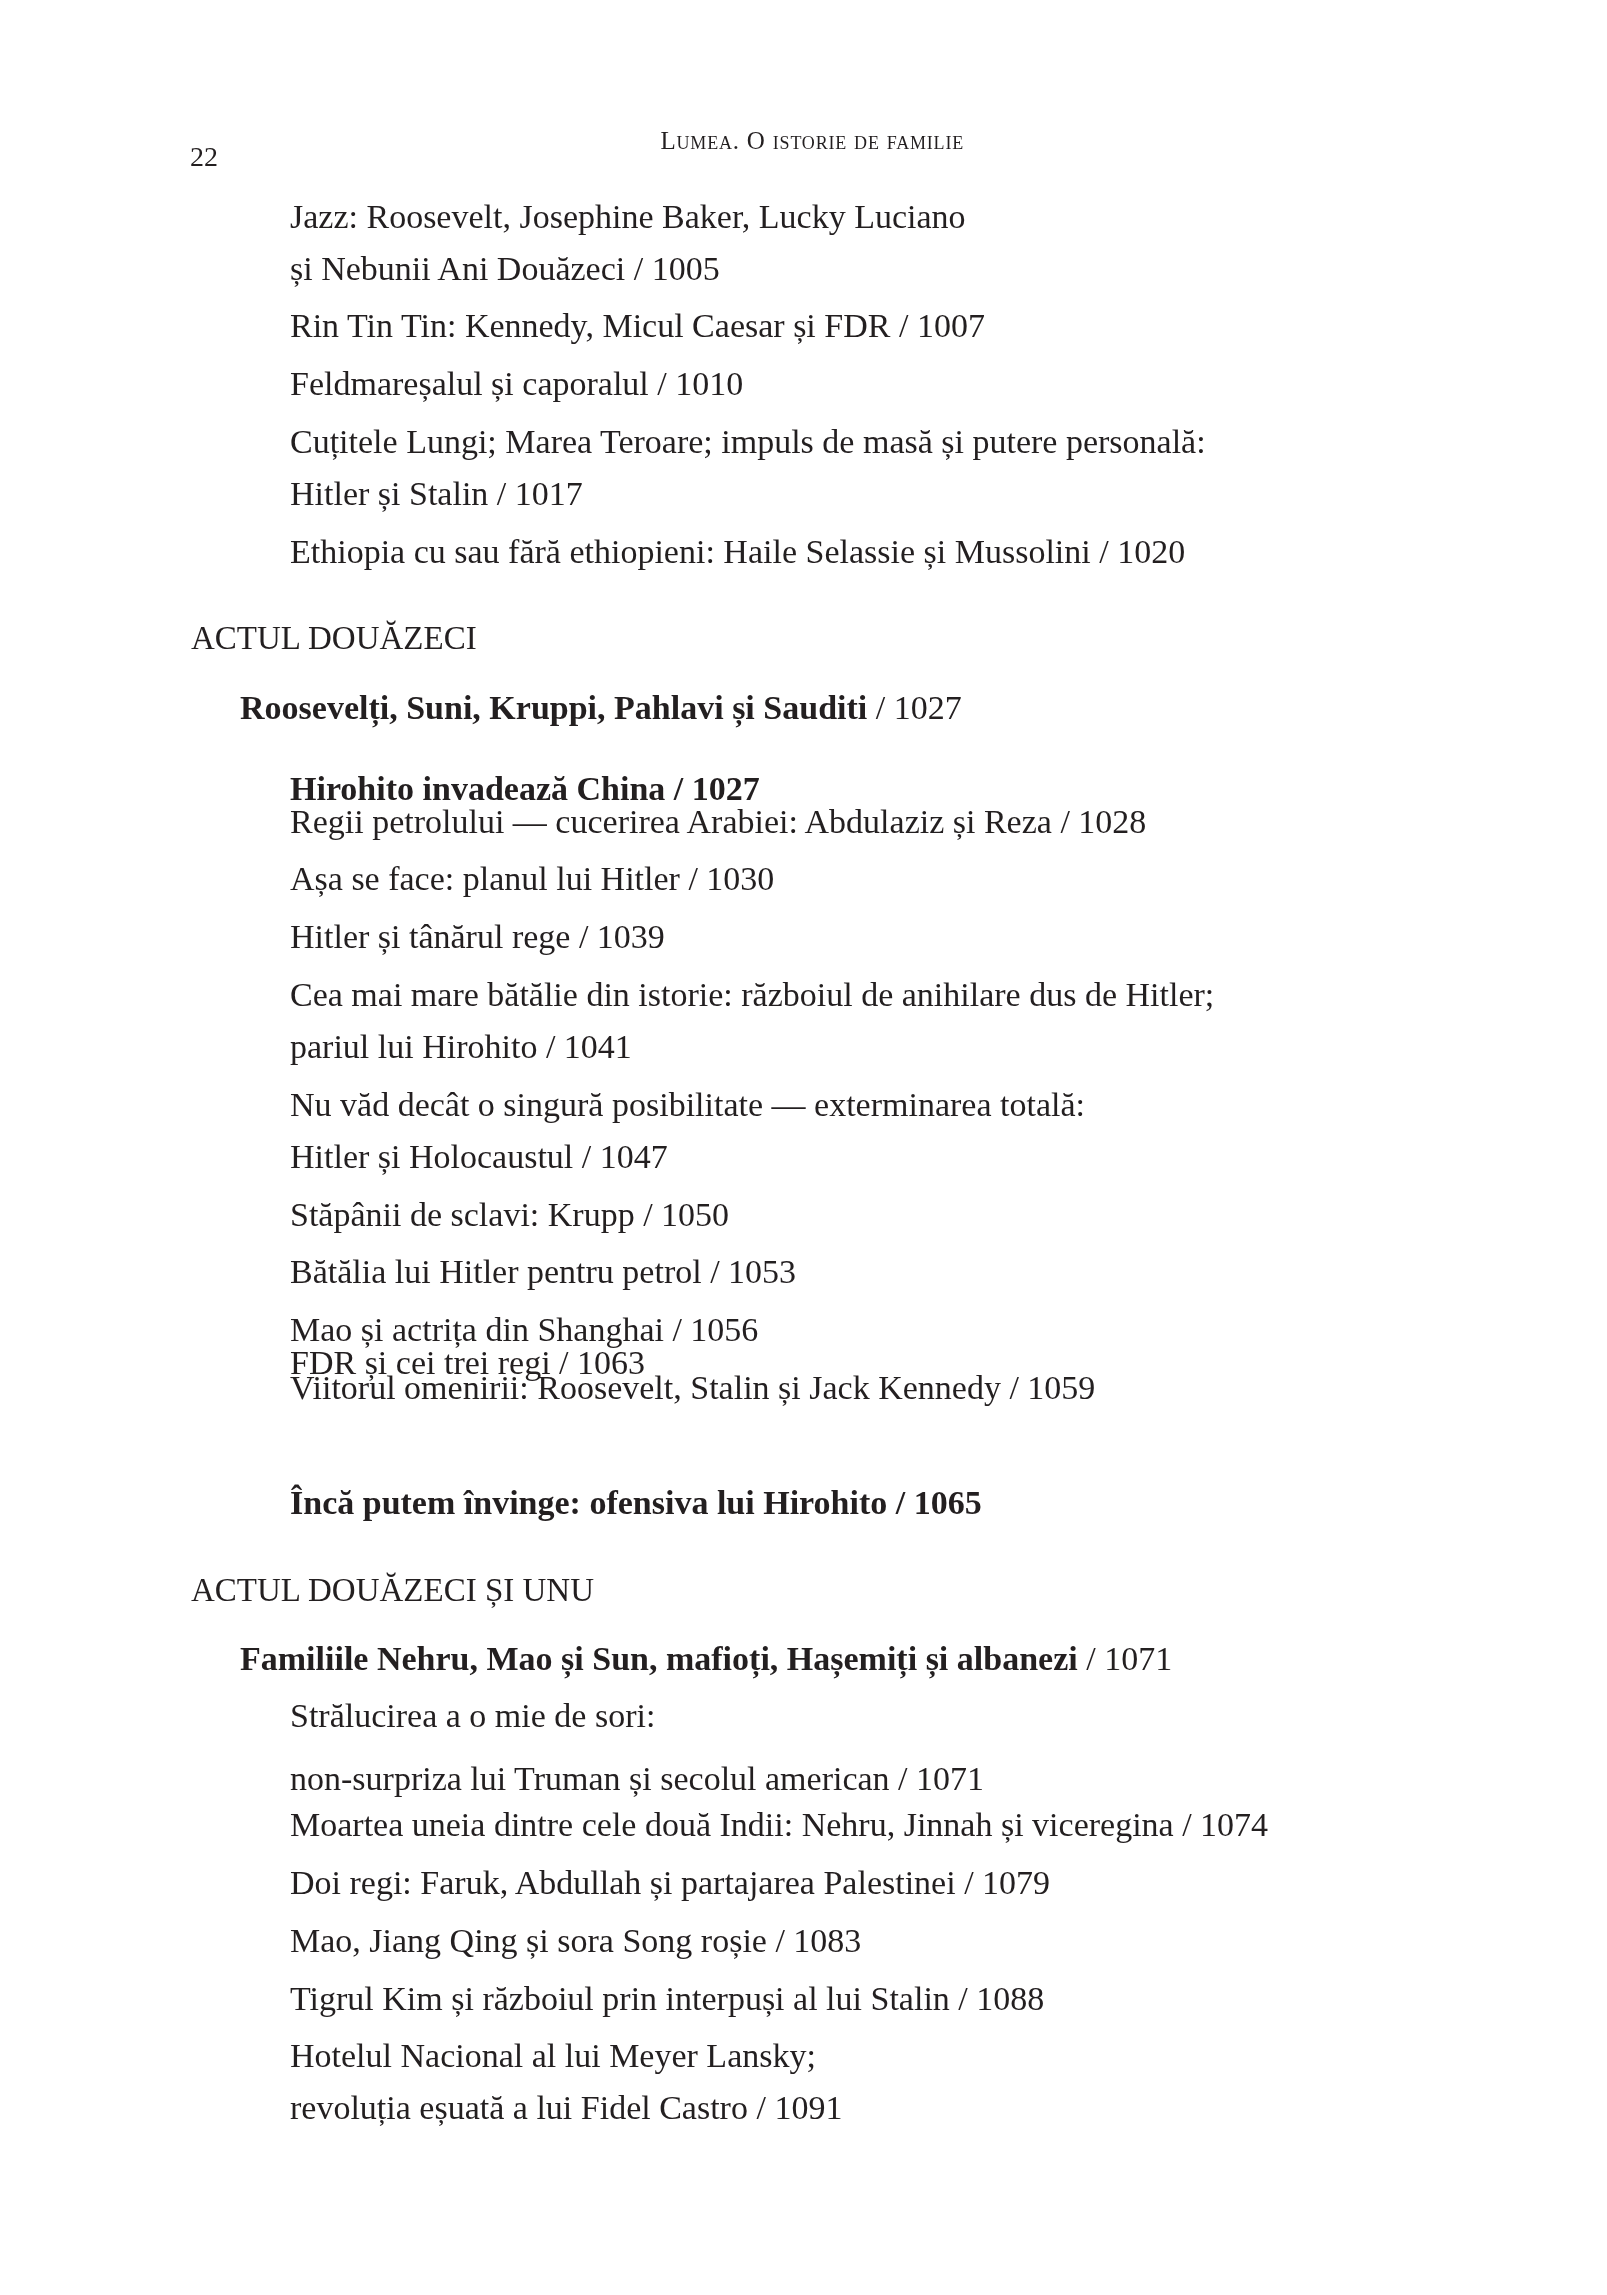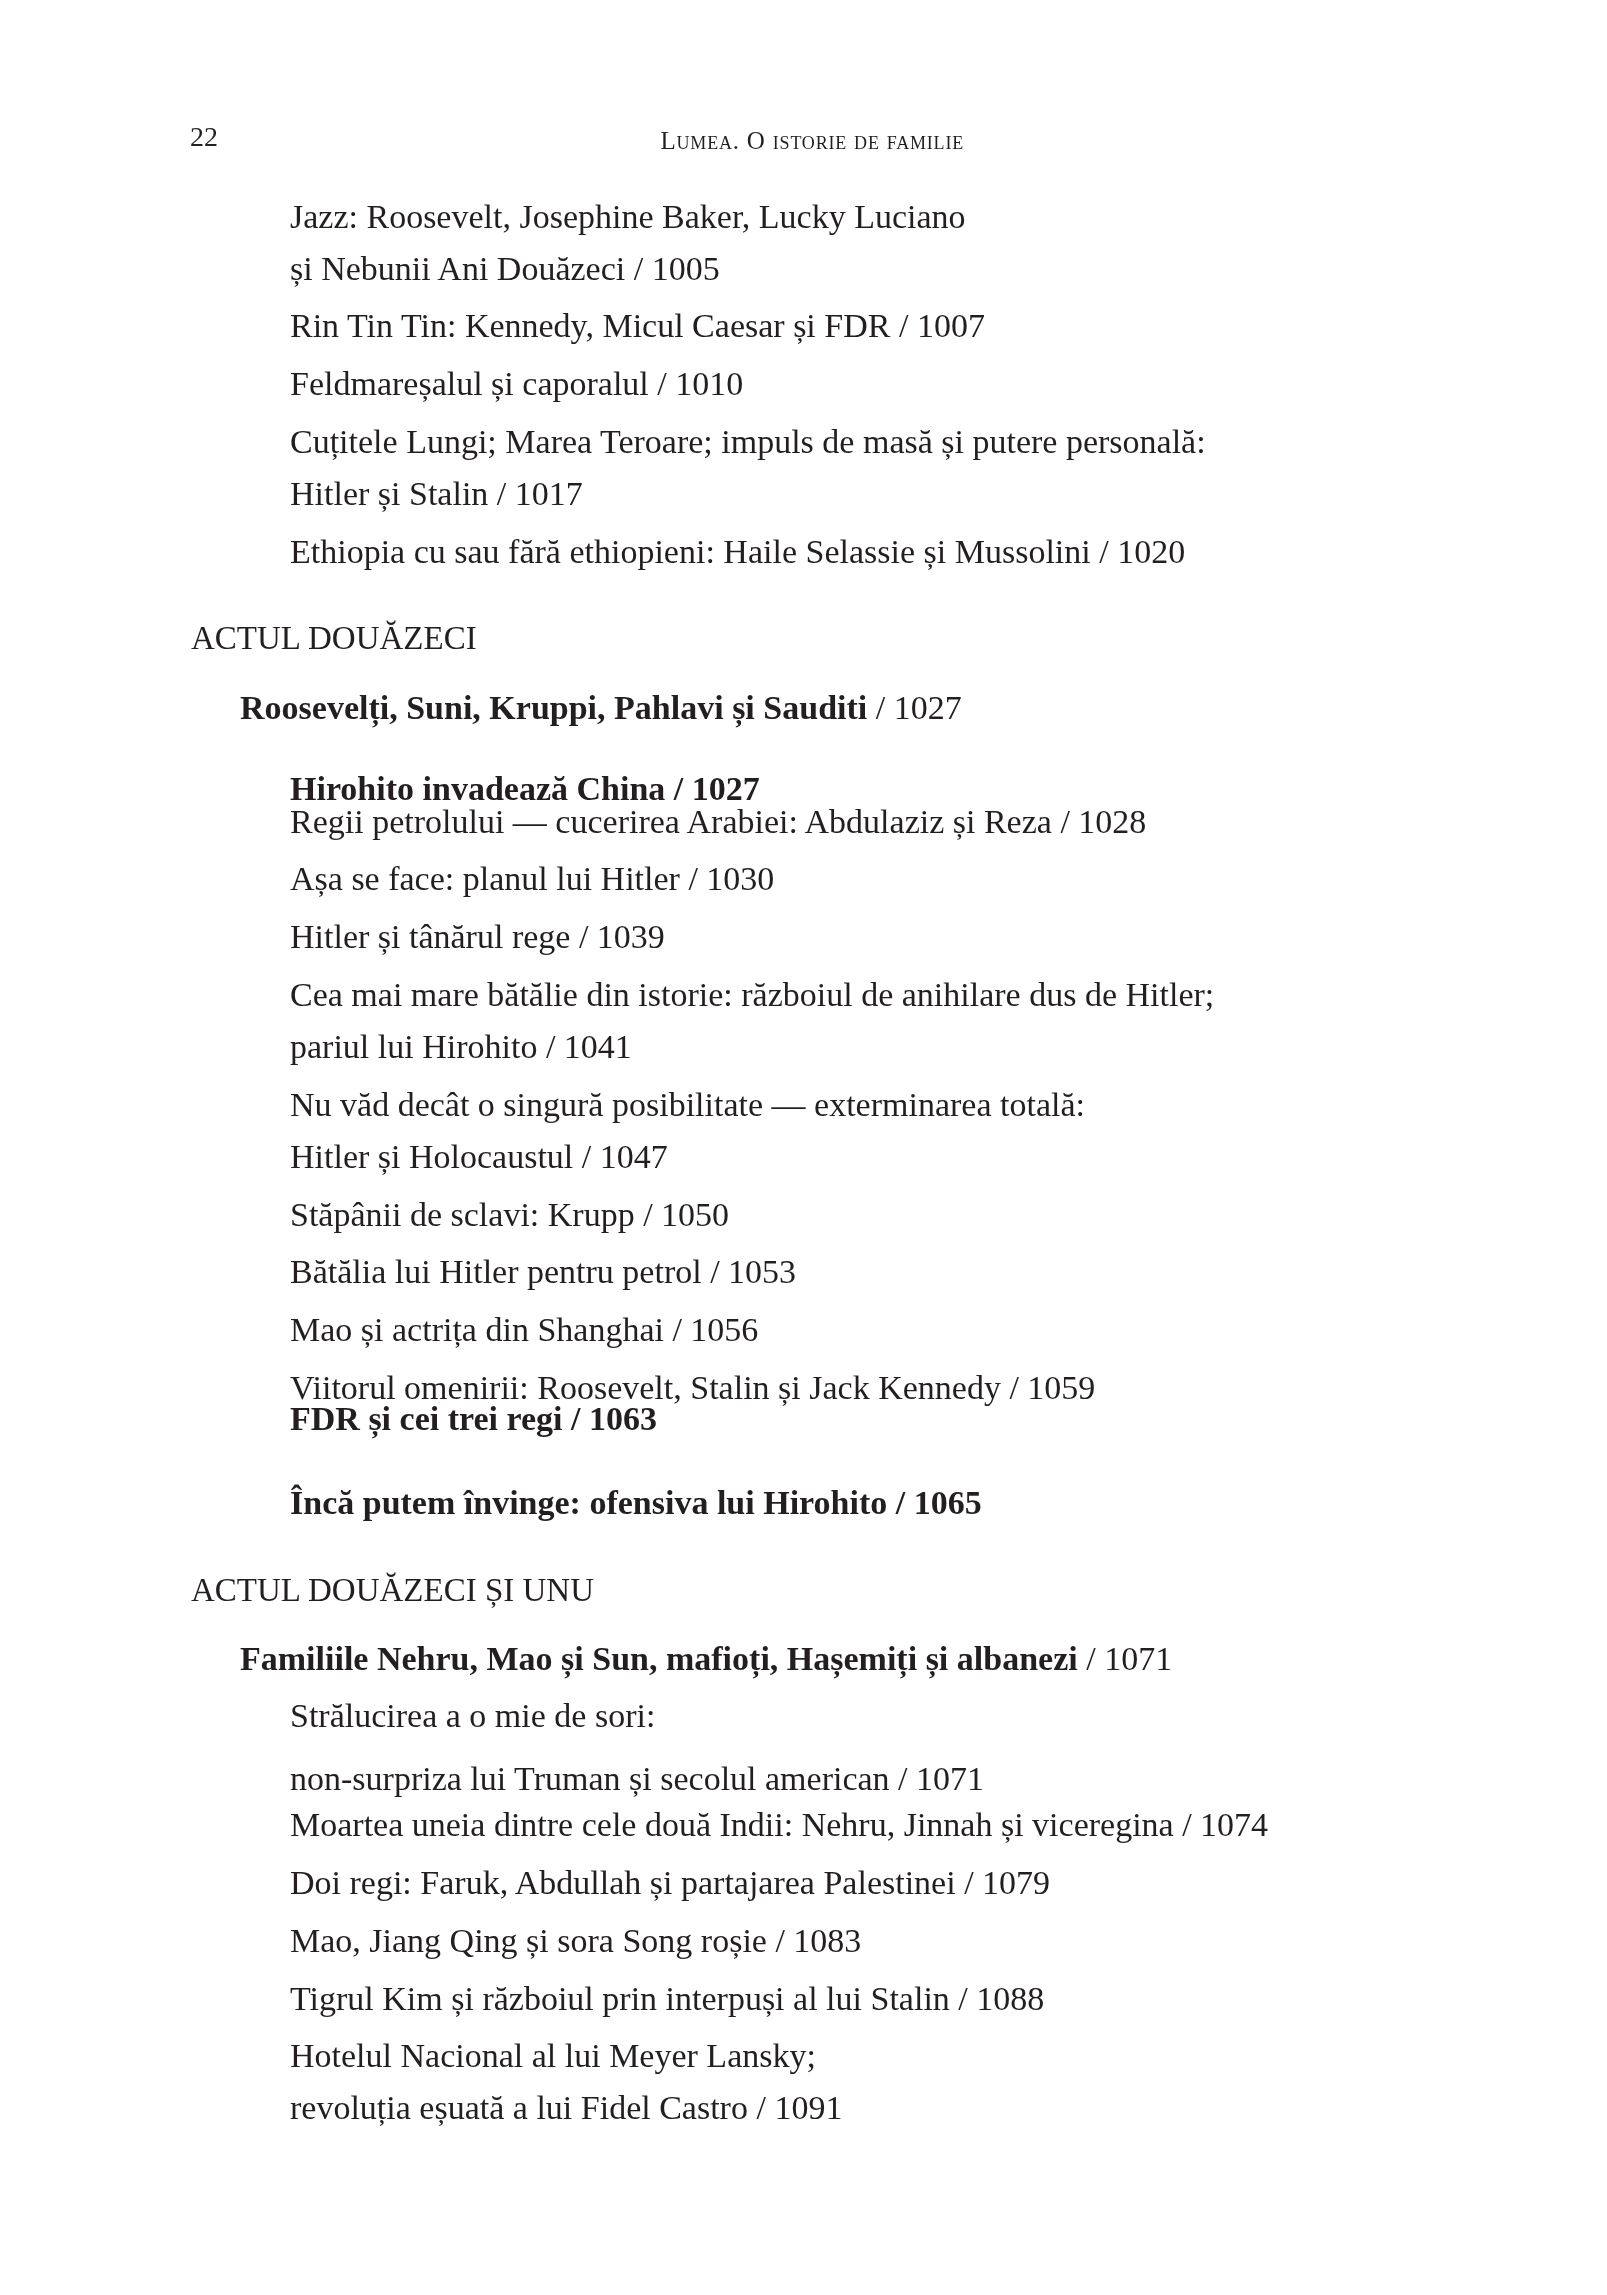--- a/index.html
+++ b/index.html
@@ -1,18 +1,18 @@
 <!DOCTYPE html>
 <html style="font-size:13.2px"><head>
 <meta charset="utf-8">
 <style>
   html, body { margin: 0; padding: 0; background: #ffffff; }
   body { width: 1608px; height: 2295px; position: relative; overflow: hidden;
          font-family: "Liberation Serif", "DejaVu Serif", serif; color: #231f20; }
-  .page-number { position: absolute; left: 190px; top: 120px; font-size: 28px; line-height: 33px; }
+  .page-number { position: absolute; left: 190px; top: 140px; font-size: 28px; line-height: 33px; }
   .running-head { position: absolute; left: 0; width: 1608px; top: 124px; text-align: center;
                   font-size: 25px; line-height: 33px; font-variant: small-caps; letter-spacing: 0.8px; padding-left: 16.5px; box-sizing: border-box; }
   .line { position: absolute; white-space: nowrap; font-size: 34px; line-height: 41px; }
   .act { left: 191px; font-size: 33px; }
   .part { left: 240px; }
   .part .bold { font-weight: bold; }
   .item { left: 290px; }
 </style>
 </head>
 <body>
@@ -34,21 +34,21 @@
     <div class="line item" style="top: 858px;">Așa se face: planul lui Hitler / 1030</div>
     <div class="line item" style="top: 916px;">Hitler și tânărul rege / 1039</div>
     <div class="line item" style="top: 974px;">Cea mai mare bătălie din istorie: războiul de anihilare dus de Hitler;</div>
     <div class="line item" style="top: 1026px;">pariul lui Hirohito / 1041</div>
     <div class="line item" style="top: 1084px;">Nu văd decât o singură posibilitate — exterminarea totală:</div>
     <div class="line item" style="top: 1136px;">Hitler și Holocaustul / 1047</div>
     <div class="line item" style="top: 1194px;">Stăpânii de sclavi: Krupp / 1050</div>
     <div class="line item" style="top: 1251px;">Bătălia lui Hitler pentru petrol / 1053</div>
     <div class="line item" style="top: 1309px;">Mao și actrița din Shanghai / 1056</div>
     <div class="line item" style="top: 1367px;">Viitorul omenirii: Roosevelt, Stalin și Jack Kennedy / 1059</div>
-    <div class="line item" style="top: 1398px; font-weight: bold;">FDR și cei trei regi / 1063</div>
+    <div class="line item" style="top: 1342px;">FDR și cei trei regi / 1063</div>
     <div class="line item" style="top: 1482px; font-weight: bold;">Încă putem învinge: ofensiva lui Hirohito / 1065</div>
     <div class="line act" style="top: 1570px;">ACTUL DOUĂZECI ȘI UNU</div>
     <div class="line part" style="top: 1638px;"><span class="bold">Familiile Nehru, Mao și Sun, mafioți, Hașemiți și albanezi</span><span> / 1071</span></div>
     <div class="line item" style="top: 1695px;">Strălucirea a o mie de sori:</div>
     <div class="line item" style="top: 1758px;">non-surpriza lui Truman și secolul american / 1071</div>
     <div class="line item" style="top: 1804px;">Moartea uneia dintre cele două Indii: Nehru, Jinnah și viceregina / 1074</div>
     <div class="line item" style="top: 1862px;">Doi regi: Faruk, Abdullah și partajarea Palestinei / 1079</div>
     <div class="line item" style="top: 1920px;">Mao, Jiang Qing și sora Song roșie / 1083</div>
     <div class="line item" style="top: 1978px;">Tigrul Kim și războiul prin interpuși al lui Stalin / 1088</div>
     <div class="line item" style="top: 2035px;">Hotelul Nacional al lui Meyer Lansky;</div>

